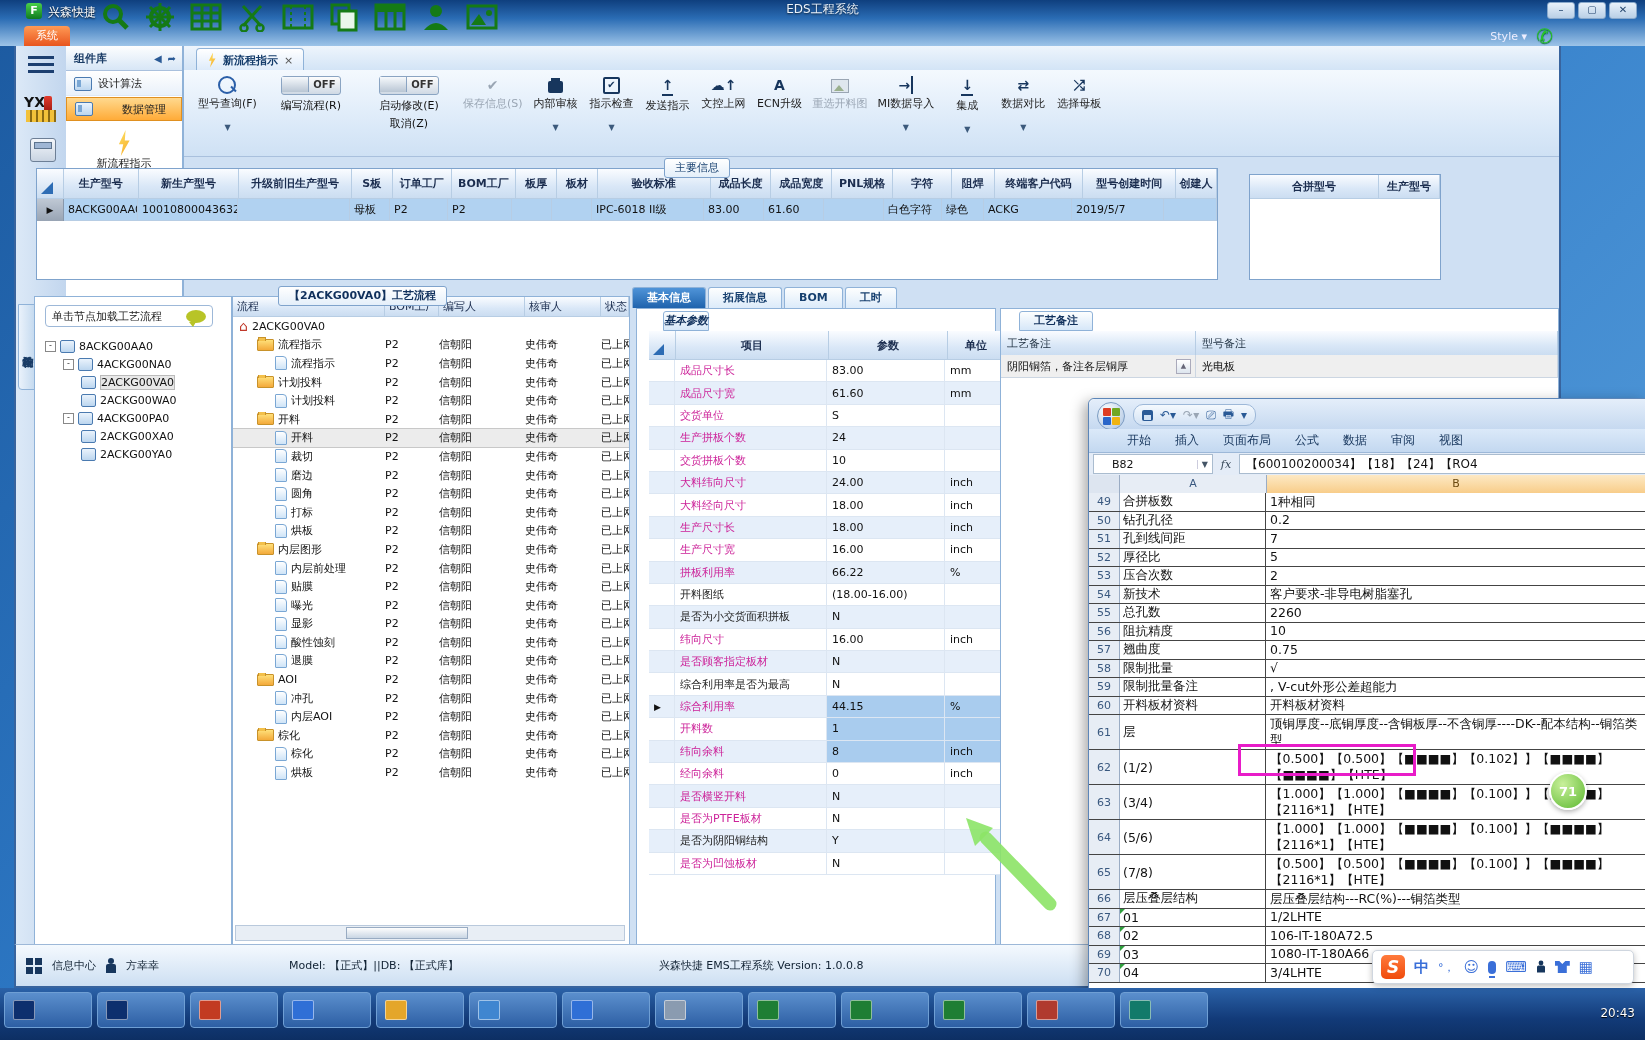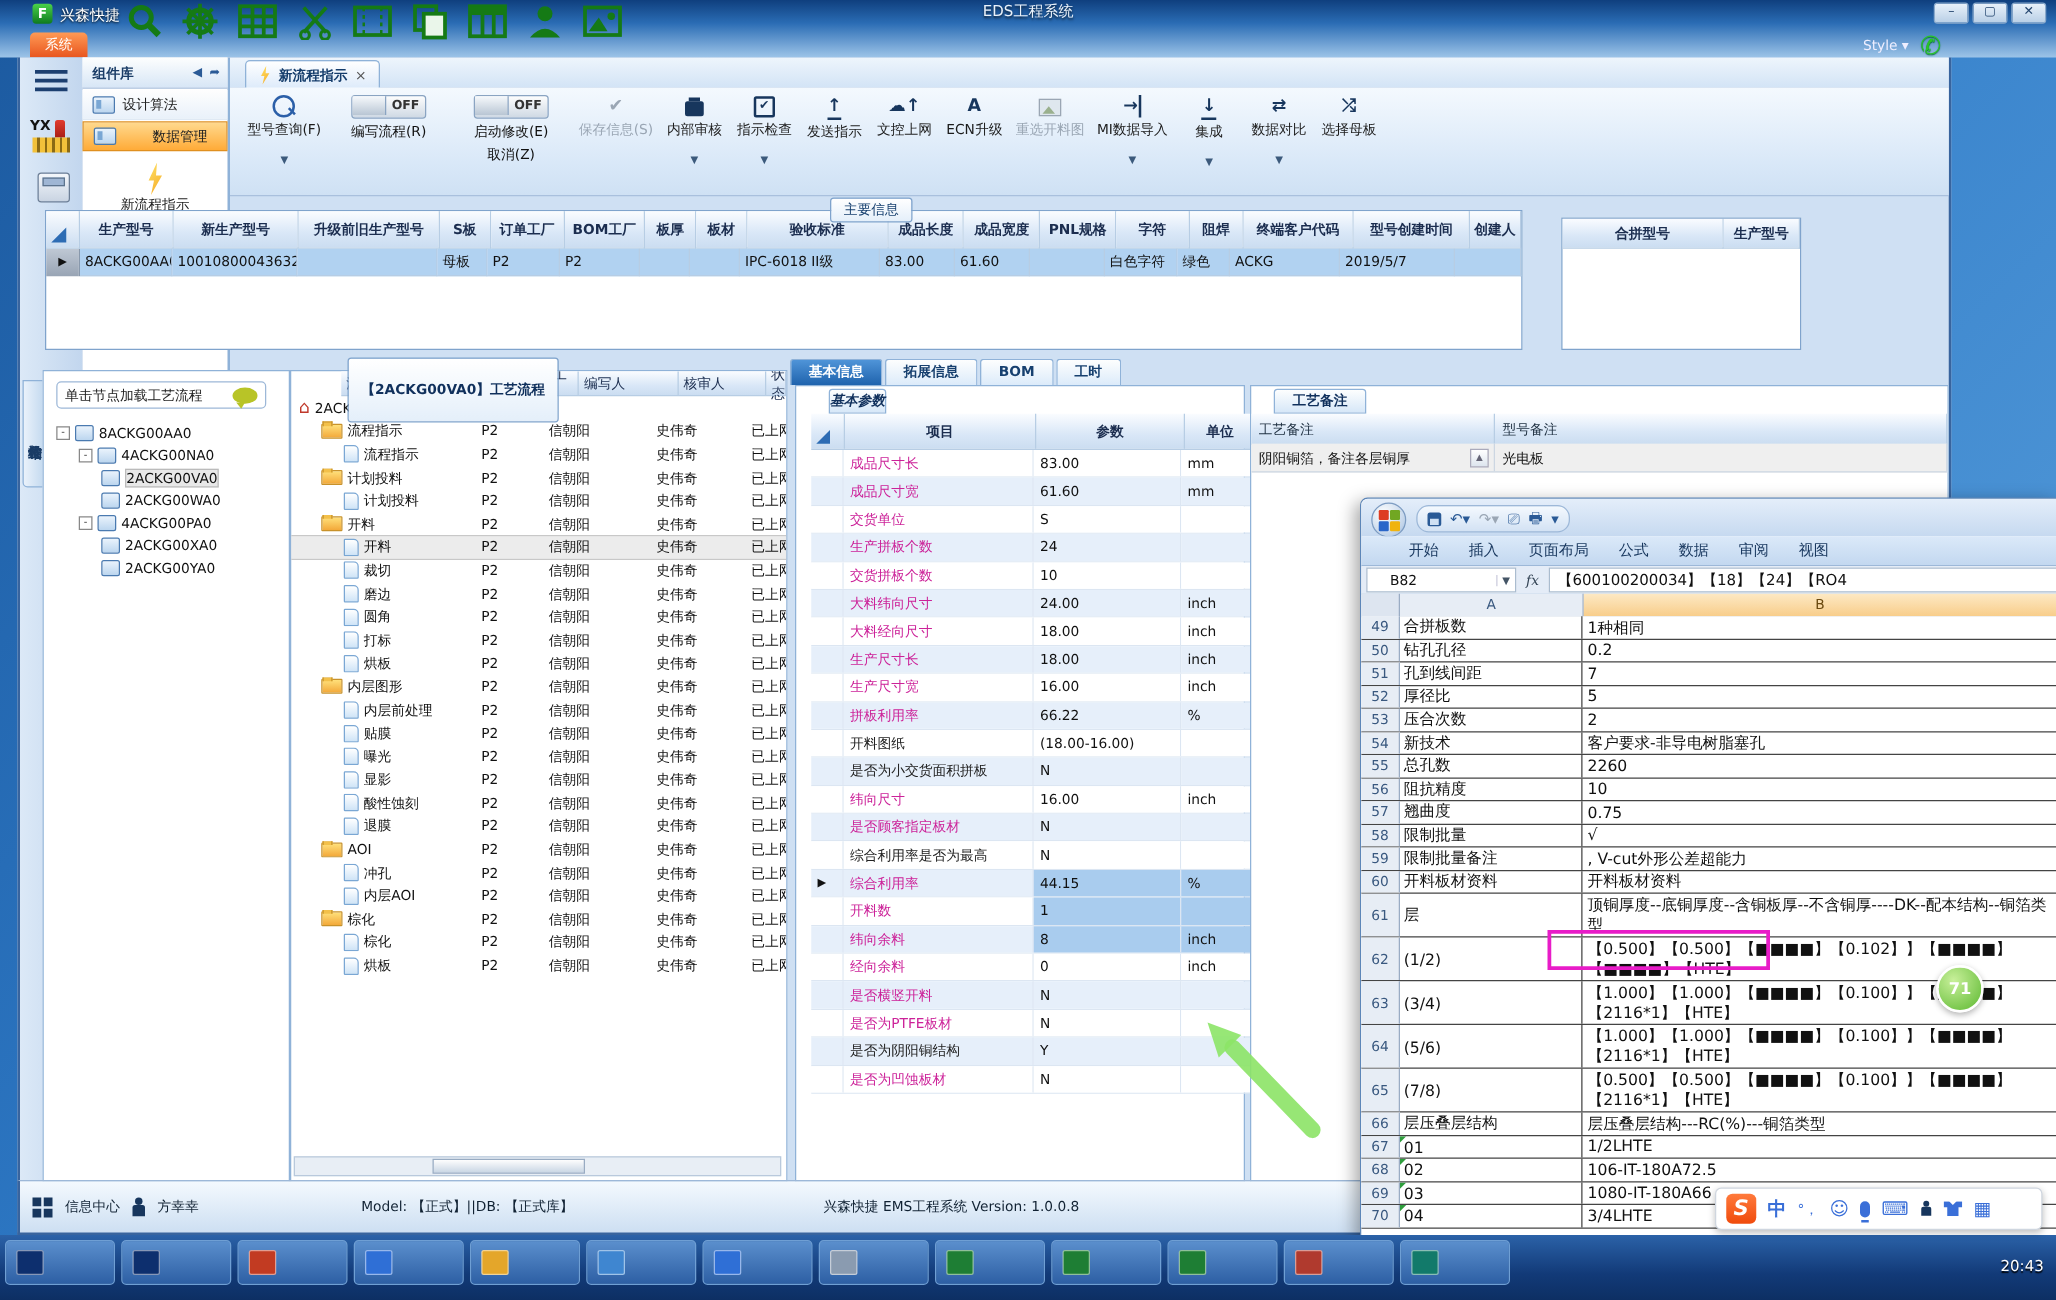--- a/index.html
+++ b/index.html
@@ -20,21 +20,21 @@
   .gico svg{display:block;}
   #styletag{right:118px;top:30px;color:#eef;font-size:11px;}
   #phoneico{right:92px;top:24px;color:#28c428;font-size:20px;text-shadow:0 1px 1px #063;}
   #systab{left:24px;top:26px;width:46px;height:20px;border-radius:4px 4px 0 0;
     background:linear-gradient(#ff9a55,#e8551e);color:#fff;text-align:center;line-height:20px;font-size:11px;}
   
   #mainwin{left:14px;top:46px;width:1543px;height:944px;background:#cfe0f3;border:2px solid #38649e;border-top:none;}
   
   #strip{left:0px;top:0px;width:50px;height:900px;background:linear-gradient(90deg,#dce9f7,#c2d6ee);border-right:1px solid #9db8d8;}
   .hamb{left:12px;top:10px;width:26px;height:3px;background:#1c3f70;box-shadow:0 7px 0 #1c3f70,0 14px 0 #1c3f70;}
-  #yxicon{left:8px;top:48px;width:34px;height:30px;font-weight:bold;font-size:11px;color:#111;}
+  #yxicon{left:8px;top:48px;width:34px;height:30px;font-weight:bold;font-size:14px;color:#111;}
   #yxicon .tower{position:absolute;left:20px;top:2px;width:8px;height:14px;background:linear-gradient(#e23b2e,#a81f16);border-radius:2px 2px 0 0;}
   #yxicon .base{position:absolute;left:2px;top:16px;width:30px;height:12px;background:repeating-linear-gradient(90deg,#f2c13a 0 4px,#8a6a14 4px 6px);}
   #calcicon{left:14px;top:92px;width:24px;height:22px;background:linear-gradient(#f4f7fb,#c9d4e2);border:1px solid #6d7f96;border-radius:3px;}
   #calcicon:before{content:"";position:absolute;left:3px;top:3px;right:3px;height:5px;background:#9fb6d4;border:1px solid #5d748e;}
   
   #navpanel{left:50px;top:0px;width:116px;height:900px;background:#fff;border-right:2px solid #8fb2d8;}
   #navhead{left:0;top:0;width:116px;height:24px;background:linear-gradient(#fdfefe,#d7e6f6);border-bottom:1px solid #a9c0dd;
     display:flex;align-items:center;font-weight:bold;color:#1a3c66;}
   #navhead .t{flex:1;padding-left:8px;}
   .navarrow{color:#2a5a96;font-size:10px;margin-right:6px;}
@@ -91,39 +91,39 @@
   .cells div:nth-of-type(4){width:40px}.cells div:nth-of-type(5){width:58px}.cells div:nth-of-type(6){width:64px}
   .cells div:nth-of-type(7){width:40px}.cells div:nth-of-type(8){width:40px}.cells div:nth-of-type(9){width:112px}
   .cells div:nth-of-type(10){width:60px}.cells div:nth-of-type(11){width:60px}.cells div:nth-of-type(12){width:60px}
   .cells div:nth-of-type(13){width:58px}.cells div:nth-of-type(14){width:42px}.cells div:nth-of-type(15){width:88px}
   .cells div:nth-of-type(16){width:92px}.cells div:nth-of-type(17){flex:1;min-width:40px}
   #mergetbl{left:1202px;top:128px;width:190px;height:104px;border:1px solid #7fa3cc;background:#fff;overflow:hidden;margin-left:31px;}
   #mergetbl .hd{display:flex;height:24px;}
   #mergetbl .hd div{background:linear-gradient(#fafcff,#d9e7f7 60%,#cbddf1);border-right:1px solid #b7cde4;border-bottom:1px solid #b7cde4;
     font-weight:bold;color:#1b2d4f;display:flex;align-items:center;justify-content:center;}
   
-  #flowtitle{left:262px;top:240px;height:18px;padding:16px 10px;background:linear-gradient(#fff,#e4effa);
+  #flowtitle{left:262px;top:240px;height:18px;padding:0 10px;background:linear-gradient(#fff,#e4effa);
     border:1px solid #7fa3cc;border-radius:3px;line-height:17px;color:#10305c;font-weight:bold;z-index:3;}
   #vtab{left:2px;top:258px;width:16px;height:84px;background:linear-gradient(90deg,#eaf2fb,#c3d9ef);border:1px solid #8fb2d8;
     writing-mode:vertical-lr;text-align:center;color:#1a3c66;font-weight:bold;border-radius:0 0 0 4px;}
   #treepanel{left:18px;top:250px;width:196px;height:648px;background:#fff;border:1px solid #8fb2d8;}
   #treehint{left:10px;top:8px;width:168px;height:22px;border:1px solid #9db8d8;border-radius:4px;background:#fff;
     display:flex;align-items:center;justify-content:space-between;padding:0 6px;box-sizing:border-box;color:#222;}
   .bubble{width:20px;height:13px;background:#b8c427;border-radius:50%;position:relative;}
   .bubble:after{content:"";position:absolute;left:3px;bottom:-4px;border-left:4px solid transparent;border-right:3px solid transparent;border-top:5px solid #b8c427;}
   .tnode{display:flex;align-items:center;gap:4px;height:18px;}
   .tnode .explo{width:9px;height:9px;border:1px solid #888;background:#fff;font-size:8px;line-height:7px;text-align:center;color:#333;display:none;}
   .tnode.exp .explo{display:block;}
   .tnode .nico{width:13px;height:11px;border:1px solid #4a7ab0;border-radius:2px;background:linear-gradient(#eaf3fc,#bcd6ef);}
   .tnode .tl{white-space:nowrap;}
   .tnode.sel .tl{background:#e8e8e8;border:1px solid #bbb;}
   .tnode.lvl0{padding-left:10px;}.tnode.lvl1{padding-left:28px;}.tnode.lvl2{padding-left:46px;}
   
   #flowpanel{left:216px;top:250px;width:396px;height:648px;background:#fff;border:1px solid #8fb2d8;overflow:hidden;}
-  #flowhead{display:flex;height:19px;background:linear-gradient(#fafcff,#d9e7f7 60%,#cbddf1);border-bottom:1px solid #b7cde4;color:#1b2d4f;margin-left:40px;}
+  #flowhead{display:flex;height:19px;background:linear-gradient(#fafcff,#d9e7f7 60%,#cbddf1);border-bottom:1px solid #b7cde4;color:#1b2d4f;}
   #flowhead div{border-right:1px solid #b7cde4;display:flex;align-items:center;padding-left:4px;box-sizing:border-box;}
   .frow{display:flex;height:18.6px;align-items:center;}
   .frow.sel{background:#ececec;outline:1px solid #c8c8c8;}
   .fc{overflow:hidden;white-space:nowrap;box-sizing:border-box;}
   .fl{display:flex;align-items:center;gap:4px;}
   .c1{width:152px;}.c2{width:54px;}.c3{width:86px;}.c4{width:76px;}.c5{flex:1;}
   .frow.root .fl{padding-left:6px;}.frow.folder .fl{padding-left:24px;}.frow.leaf .fl{padding-left:42px;}
   .i-home,.i-folder,.i-doc{display:none;}
   .frow.root .i-home{display:block;color:#c0392b;font-size:14px;line-height:12px;}
   .frow.folder .i-folder{display:block;width:15px;height:10px;background:linear-gradient(#ffe07a,#f3a93a);border:1px solid #c8922a;border-radius:1px;position:relative;}

